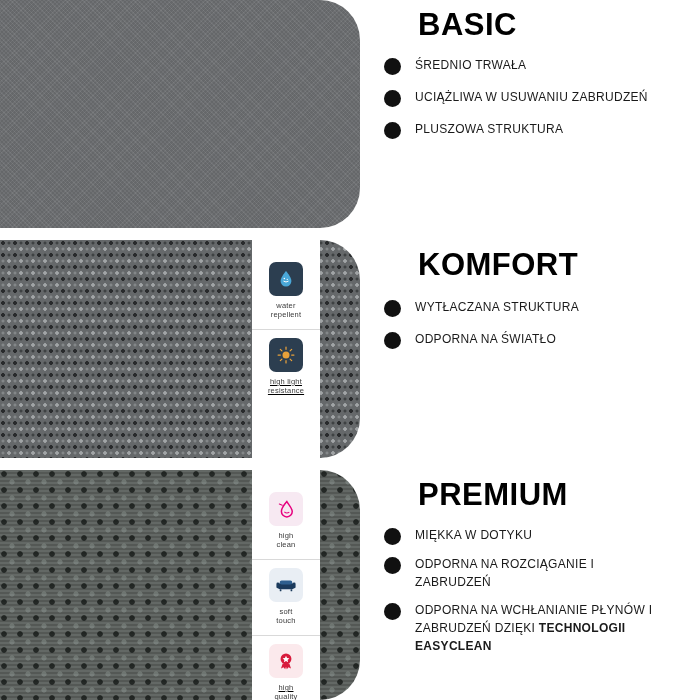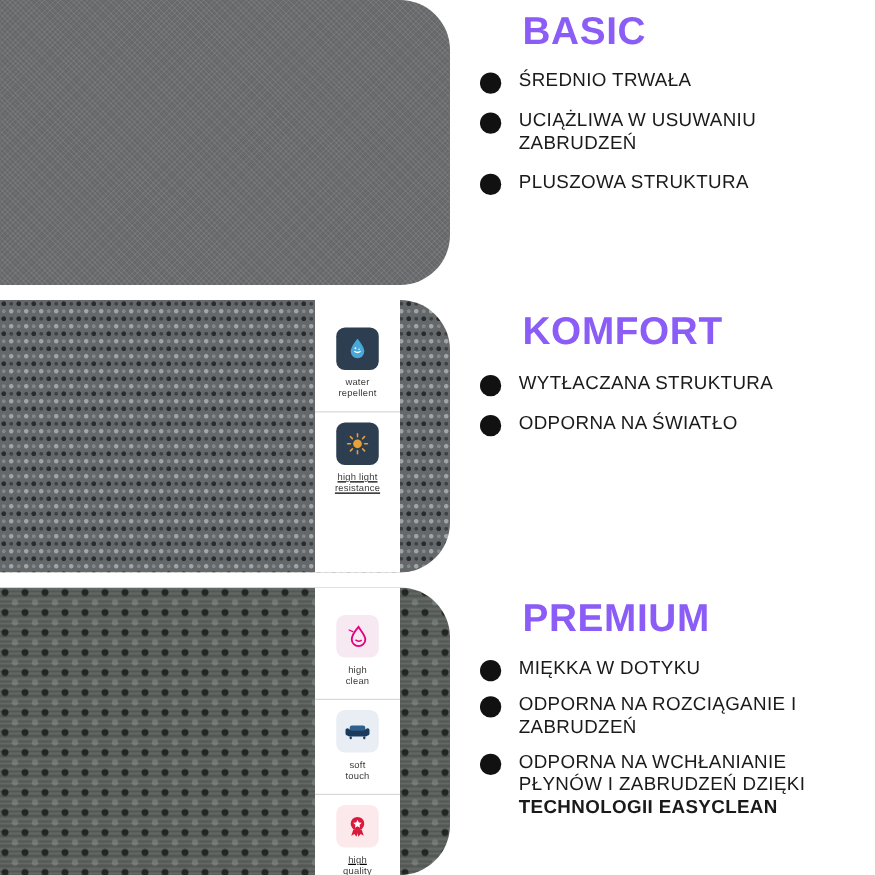--- a/index.html
+++ b/index.html
@@ -104,41 +104,41 @@
   .textcol {
     flex: 1;
     padding-left: 58px;
     padding-top: 8px;
     position: relative;
   }
   .heading {
     font-size: 31px;
     font-weight: bold;
     letter-spacing: 0.5px;
-    color: #8b5cf6;
+    color: #000000;
     margin-bottom: 14px;
     line-height: 34px;
   }
   .bullets { list-style: none; }
   .bullet {
     display: flex;
     align-items: flex-start;
     margin-bottom: 13px;
   }
   .dot {
     flex: 0 0 auto;
     width: 17px; height: 17px;
     border-radius: 50%;
     background: #111111;
     margin-right: 14px;
     margin-top: 2px;
     margin-left: -34px;
   }
   .btext {
-    font-size: 15px;
+    font-size: 12px;
     line-height: 18px;
     color: #1a1a1a;
     letter-spacing: 0.3px;
     max-width: 255px;
   }
   .btext b { font-weight: bold; }
 
   .row-komfort .heading { margin-bottom: 16px; }
   .row-premium .heading { margin-bottom: 14px; }
   .row-premium .bullet { margin-bottom: 10px; }

